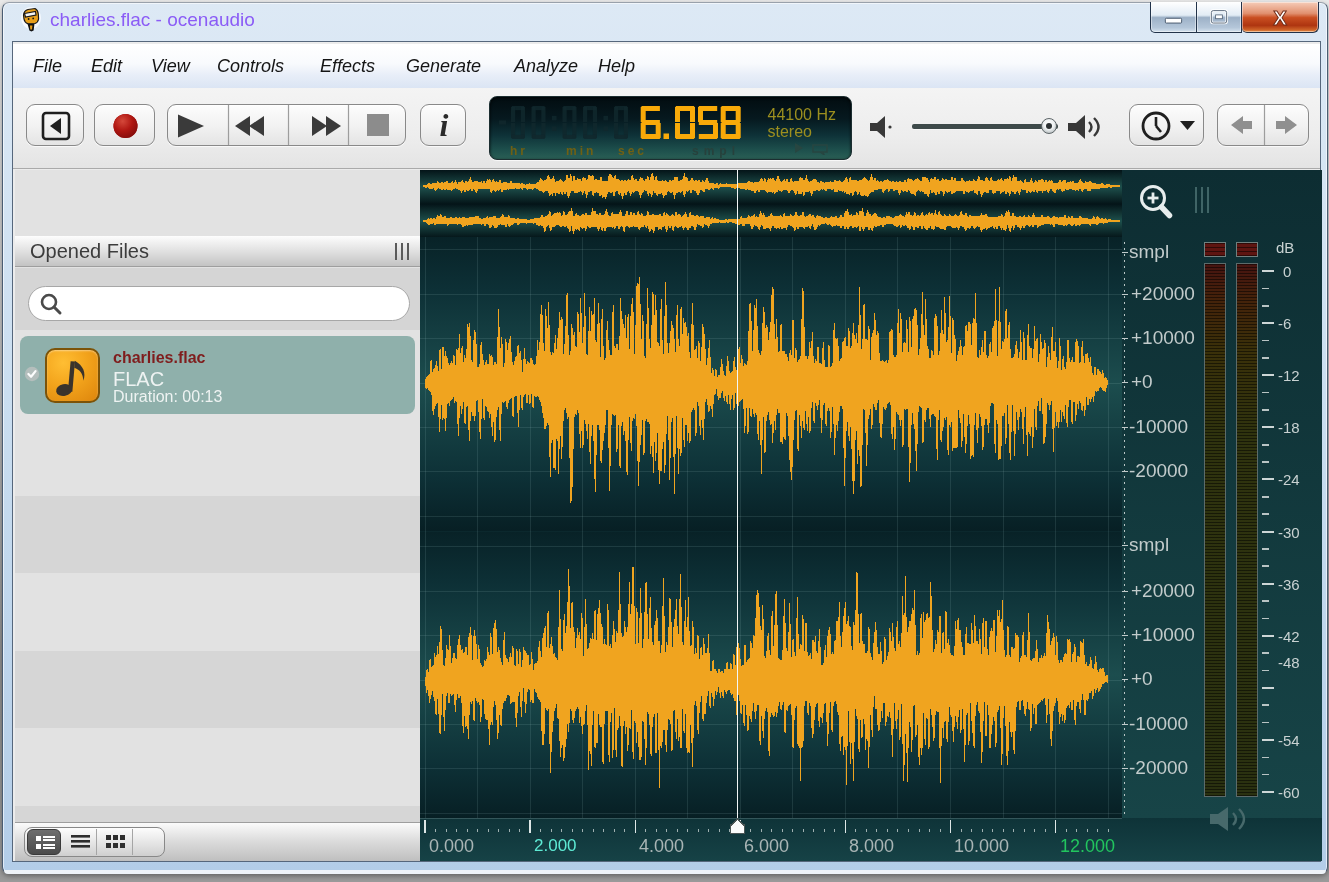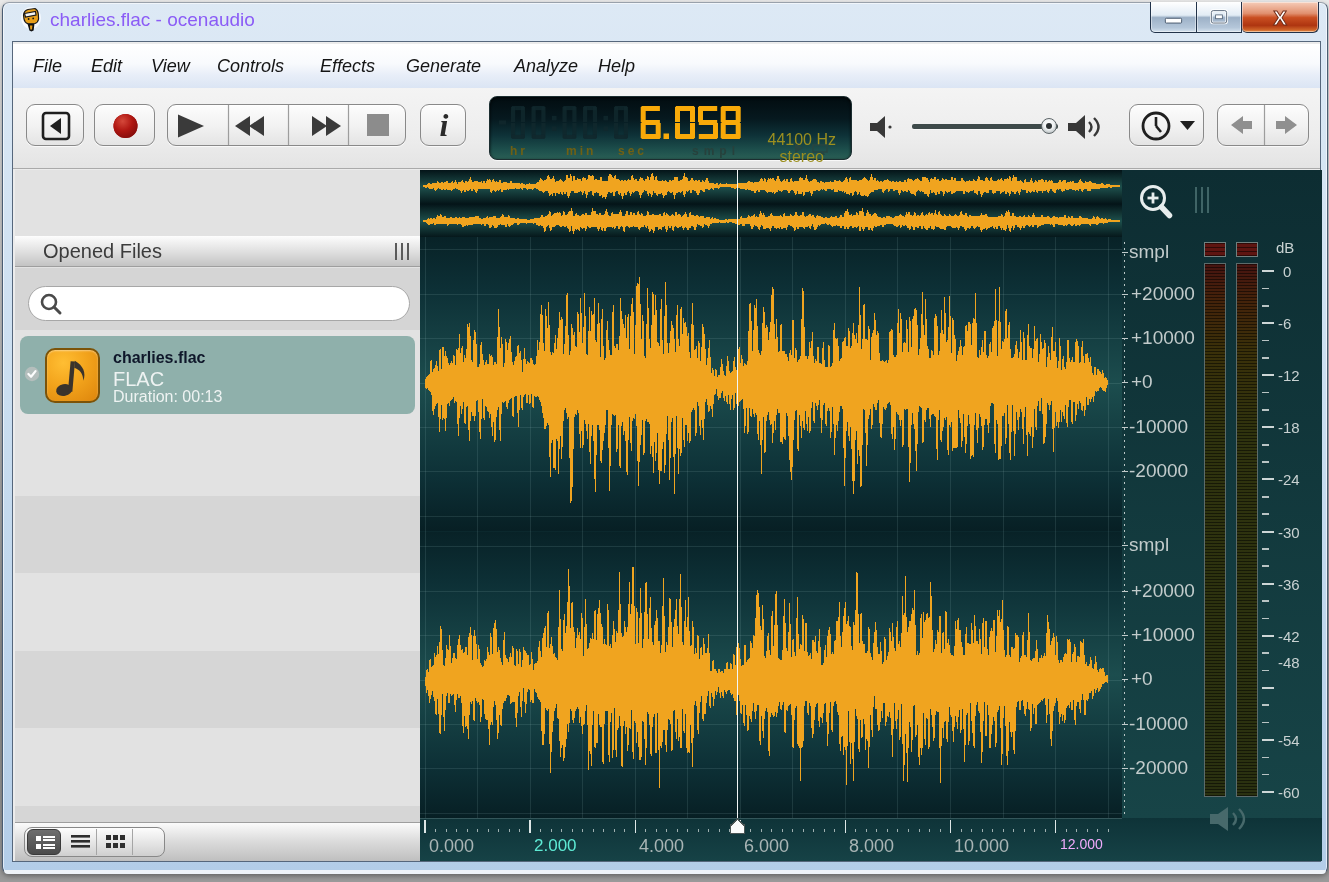--- a/index.html
+++ b/index.html
@@ -25,28 +25,28 @@
 .mi { position:absolute; top:12px; font-size:18px; color:#151515;font-style:italic; }
 #toolbar { position:absolute; left:13px; top:88px; width:1307px; height:81px;
   background:linear-gradient(180deg,#f4f4f4 0%,#ededed 60%,#e4e4e4 100%); border-bottom:1px solid #aaa; }
 .tbtn { position:absolute; top:104px; height:42px; border:1px solid #898989; border-radius:9px;
   background:linear-gradient(180deg,#fdfdfd 0%,#f1f1f1 55%,#e4e4e4 100%); box-shadow:0 1px 1px rgba(255,255,255,.8), inset 0 1px 0 #fff; }
 
 #lcd { position:absolute; left:489px; top:96px; width:363px; height:64px; border-radius:8px;
   background:linear-gradient(180deg,#020c10 0%,#06191f 35%,#0e3238 62%,#1d4f4c 85%,#2a5f55 100%);
   box-shadow:inset 0 1px 3px rgba(0,0,0,.8), 0 1px 0 rgba(255,255,255,.7); border:1px solid #1c2e31; }
 .lcdlab { position:absolute; font-size:12px; font-weight:bold; letter-spacing:3px; color:#6f6014; top:47px; }
-.lcdinfo { position:absolute; right:15px; text-align:center; font-size:16px; color:#9c8f1f; line-height:16.5px; top:10px;margin-top:25px; }
+.lcdinfo { position:absolute; right:15px; text-align:left; font-size:16px; color:#9c8f1f; line-height:16.5px; top:10px; }
 
 #sidebar { position:absolute; left:15px; top:170px; width:405px; height:691px; background:#e2e2e2; }
 #darkstrip { position:absolute; left:0; top:0; width:405px; height:66px;
   background:linear-gradient(180deg,#484848 0%,#303030 45%,#101010 100%); }
 #ofhead { position:absolute; left:0; top:66px; width:405px; height:31px;
   background:linear-gradient(180deg,#fdfdfd 0%,#dedede 55%,#c3c3c3 100%); border-bottom:1px solid #9e9e9e; }
-#ofhead span { position:absolute; left:15px; top:4px; font-size:20px; color:#3c3c3c;margin-left:13px; }
+#ofhead span { position:absolute; left:15px; top:4px; font-size:20px; color:#3c3c3c; }
 #searchzone { position:absolute; left:0; top:98px; width:405px; height:62px; background:#d5d5d5; }
 #searchpill { position:absolute; left:13px; top:18px; width:382px; height:35px; background:#fff; border:1px solid #a7a7a7; border-radius:18px; }
 #filerow { position:absolute; left:5px; top:166px; width:395px; height:78px; background:#8fb0ab; border-radius:8px; }
 .band { position:absolute; left:0; width:405px; }
 #sbbottom { position:absolute; left:0; top:652px; width:405px; height:39px;
   background:linear-gradient(180deg,#fbfbfb 0%,#dddddd 45%,#bfbfbf 100%); border-top:1px solid #9e9e9e; }
 
 #panel { position:absolute; left:420px; top:170px; width:902px; height:691px; background:#0b282d; }
 .rlab { position:absolute; font-size:19px; color:#c2cbcb; }
 .dblab { position:absolute; font-size:15px; color:#c9d2d2; }
@@ -275,21 +275,21 @@
       </svg>
   <div style="position:absolute;left:25px;top:12px;width:55px;height:55px;border-radius:10px;background:radial-gradient(circle at 32% 25%,#ffbe33 0%,#f3a41c 45%,#dd850c 100%);border:2px solid #7c5308;box-shadow:inset 0 1px 2px rgba(255,255,255,.45)">
    <svg style="position:absolute;left:5px;top:3px" width="44" height="48" viewBox="0 0 48 52">
     <g fill="#3a332c" transform="rotate(5 22 26)">
      <ellipse cx="14.5" cy="41" rx="8.8" ry="6.4" transform="rotate(-16 14.5 41)"></ellipse>
      <rect x="18.8" y="9" width="4.8" height="33"></rect>
      <path d="M23.4 8 C33 12.5 37 20 34.5 29 C33.6 21 29 17 23.4 15.8 Z"></path>
     </g>
    </svg>
   </div>
-  <div style="position:absolute;left:93px;top:13px;color:#0f172a;font-size:16px;font-weight:bold">charlies.flac</div>
+  <div style="position:absolute;left:93px;top:13px;color:#7f1d1d;font-size:16px;font-weight:bold">charlies.flac</div>
   <div style="position:absolute;left:93px;top:32px;color:#eef3f2;font-size:20px">FLAC</div>
   <div style="position:absolute;left:93px;top:52px;color:#eef3f2;font-size:16px">Duration: 00:13</div>
  </div>
  <div id="sbbottom">
 
 <div style="position:absolute;left:9px;top:4px;width:141px;height:30px;border:1px solid #888;border-radius:8px;background:linear-gradient(180deg,#fdfdfd,#e2e2e2 60%,#cfcfcf)">
  <div style="position:absolute;left:2px;top:1px;width:34px;height:26px;border-radius:6px;background:linear-gradient(180deg,#6e6e6e,#4a4a4a);border:1px solid #3a3a3a">
   <svg width="34" height="26">
             <g fill="#fff">
               <rect x="8" y="6" width="5" height="5"></rect>
@@ -542,19 +542,19 @@
     <span class="dblab" style="left:858px;top:458px">-42</span>
     <span class="dblab" style="left:858px;top:484px">-48</span>
     <span class="dblab" style="left:858px;top:562px">-54</span>
     <span class="dblab" style="left:858px;top:614px">-60</span>
     <span style="position:absolute;left:9px;top:666px;font-size:18px;color:#a9b5b5">0.000</span>
     <span style="position:absolute;left:114px;top:666px;font-size:17px;color:#5eead4">2.000</span>
     <span style="position:absolute;left:219px;top:666px;font-size:18px;color:#a9b5b5">4.000</span>
     <span style="position:absolute;left:324px;top:666px;font-size:18px;color:#a9b5b5">6.000</span>
     <span style="position:absolute;left:429px;top:666px;font-size:18px;color:#a9b5b5">8.000</span>
     <span style="position:absolute;left:534px;top:666px;font-size:18px;color:#a9b5b5">10.000</span>
-    <span style="position:absolute;left:640px;top:666px;font-size:14px;color:#f0abfc">12.000</span>
+    <span style="position:absolute;left:640px;top:666px;font-size:18px;color:#22c55e">12.000</span>
     <svg style="position:absolute;left:786px;top:634px" width="50" height="30">
       <path d="M4 10 L12 10 L22 3 L22 27 L12 20 L4 20 Z" fill="#47696b"></path>
       <path d="M27 9 q6 6 0 12" fill="none" stroke="#47696b" stroke-width="2.4"></path>
       <path d="M33 5 q10 10 0 20" fill="none" stroke="#47696b" stroke-width="2.4"></path>
     </svg>
 </div>
 
 </body></html>

